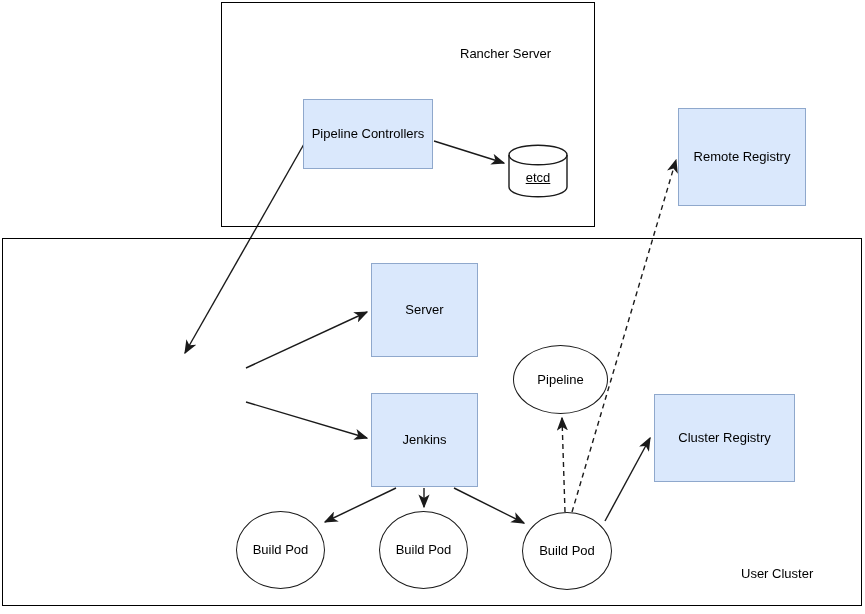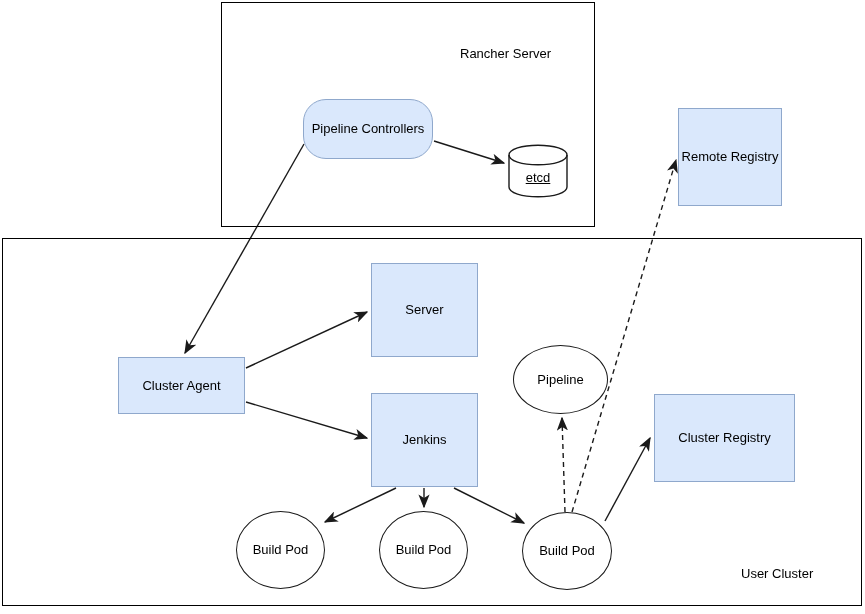--- a/index.html
+++ b/index.html
@@ -107,40 +107,37 @@
         <line x1="246" y1="402" x2="367" y2="438" stroke="#1a1a1a" stroke-width="1.4" marker-end="url(#arrowhead)"></line>
         <line x1="396" y1="488" x2="325" y2="522" stroke="#1a1a1a" stroke-width="1.4" marker-end="url(#arrowhead)"></line>
         <line x1="424" y1="488" x2="424" y2="507" stroke="#1a1a1a" stroke-width="1.4" marker-end="url(#arrowhead)"></line>
         <line x1="454" y1="488" x2="524" y2="523" stroke="#1a1a1a" stroke-width="1.4" marker-end="url(#arrowhead)"></line>
         <line x1="605" y1="521" x2="650" y2="438" stroke="#1a1a1a" stroke-width="1.4" marker-end="url(#arrowhead)"></line>
         <line x1="565" y1="512" x2="562" y2="418" stroke="#1a1a1a" stroke-width="1.4" marker-end="url(#arrowhead)" stroke-dasharray="5,4"></line>
         <line x1="572" y1="512" x2="676" y2="160" stroke="#1a1a1a" stroke-width="1.4" marker-end="url(#arrowhead)" stroke-dasharray="5,4"></line>
       </g>
   </svg>
 
-  <div class="node box" id="n-pipeline-controllers" style="left: 303px; top: 99px; width: 130px; height: 60px; border-radius: 23px;">
+  <div class="node box" id="n-pipeline-controllers" style="left: 303px; top: 99px; width: 130px; height: 70px;">
     <span>Pipeline Controllers</span>
   </div>
 
   <div class="node cylinder" id="n-etcd" style="left: 508px; top: 144px; width: 60px; height: 54px; text-decoration: underline;">
     <svg class="cyl-svg" width="60" height="54" viewBox="0 0 60 54" xmlns="http://www.w3.org/2000/svg">
       <path d="M1,11 C1,5 14,1.2 30,1.2 C46,1.2 59,5 59,11 L59,43
                C59,49 46,52.8 30,52.8 C14,52.8 1,49 1,43 Z" fill="#ffffff" stroke="#1a1a1a" stroke-width="1.4"></path>
       <path d="M1,11 C1,17 14,20.8 30,20.8 C46,20.8 59,17 59,11" fill="none" stroke="#1a1a1a" stroke-width="1.4"></path>
     </svg>
     <span class="cyl-label">etcd</span>
   </div>
 
-  <div class="node box" id="n-remote-registry" style="left: 678px; top: 108px; width: 104px; height: 98px;">
+  <div class="node box" id="n-remote-registry" style="left: 678px; top: 108px; width: 128px; height: 98px;">
     <span>Remote Registry</span>
   </div>
 
-  <div class="node box" id="n-cluster-agent" style="left: 118px; top: 357px; width: 127px; height: 57px;">
-    <span>Cluster Agent</span>
-  </div>
 
   <div class="node box" id="n-minio" style="left: 371px; top: 263px; width: 107px; height: 94px;">
     <span>Server</span>
   </div>
 
   <div class="node box" id="n-jenkins" style="left: 371px; top: 393px; width: 107px; height: 94px;">
     <span>Jenkins</span>
   </div>
 
   <div class="node ellipse" id="n-workloads" style="left: 513px; top: 345px; width: 95px; height: 69px;">

